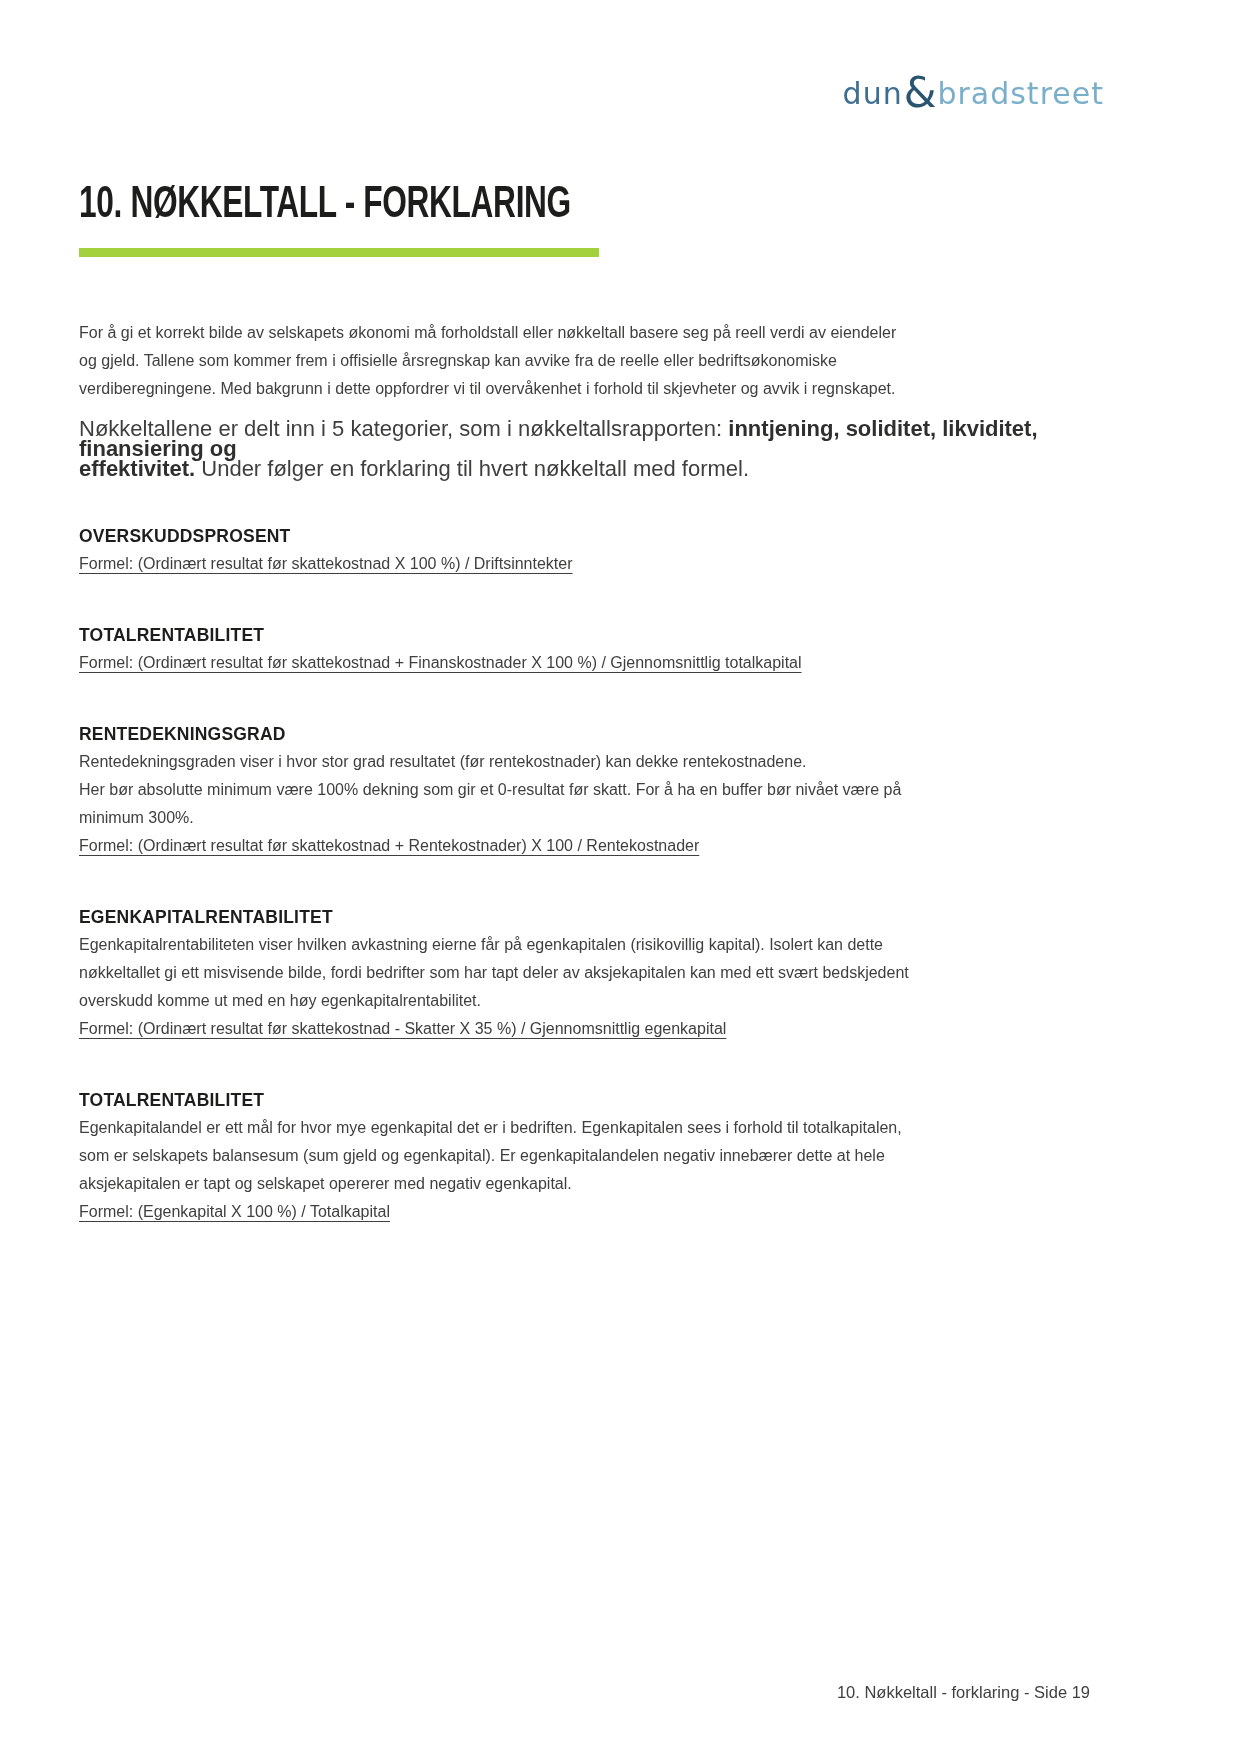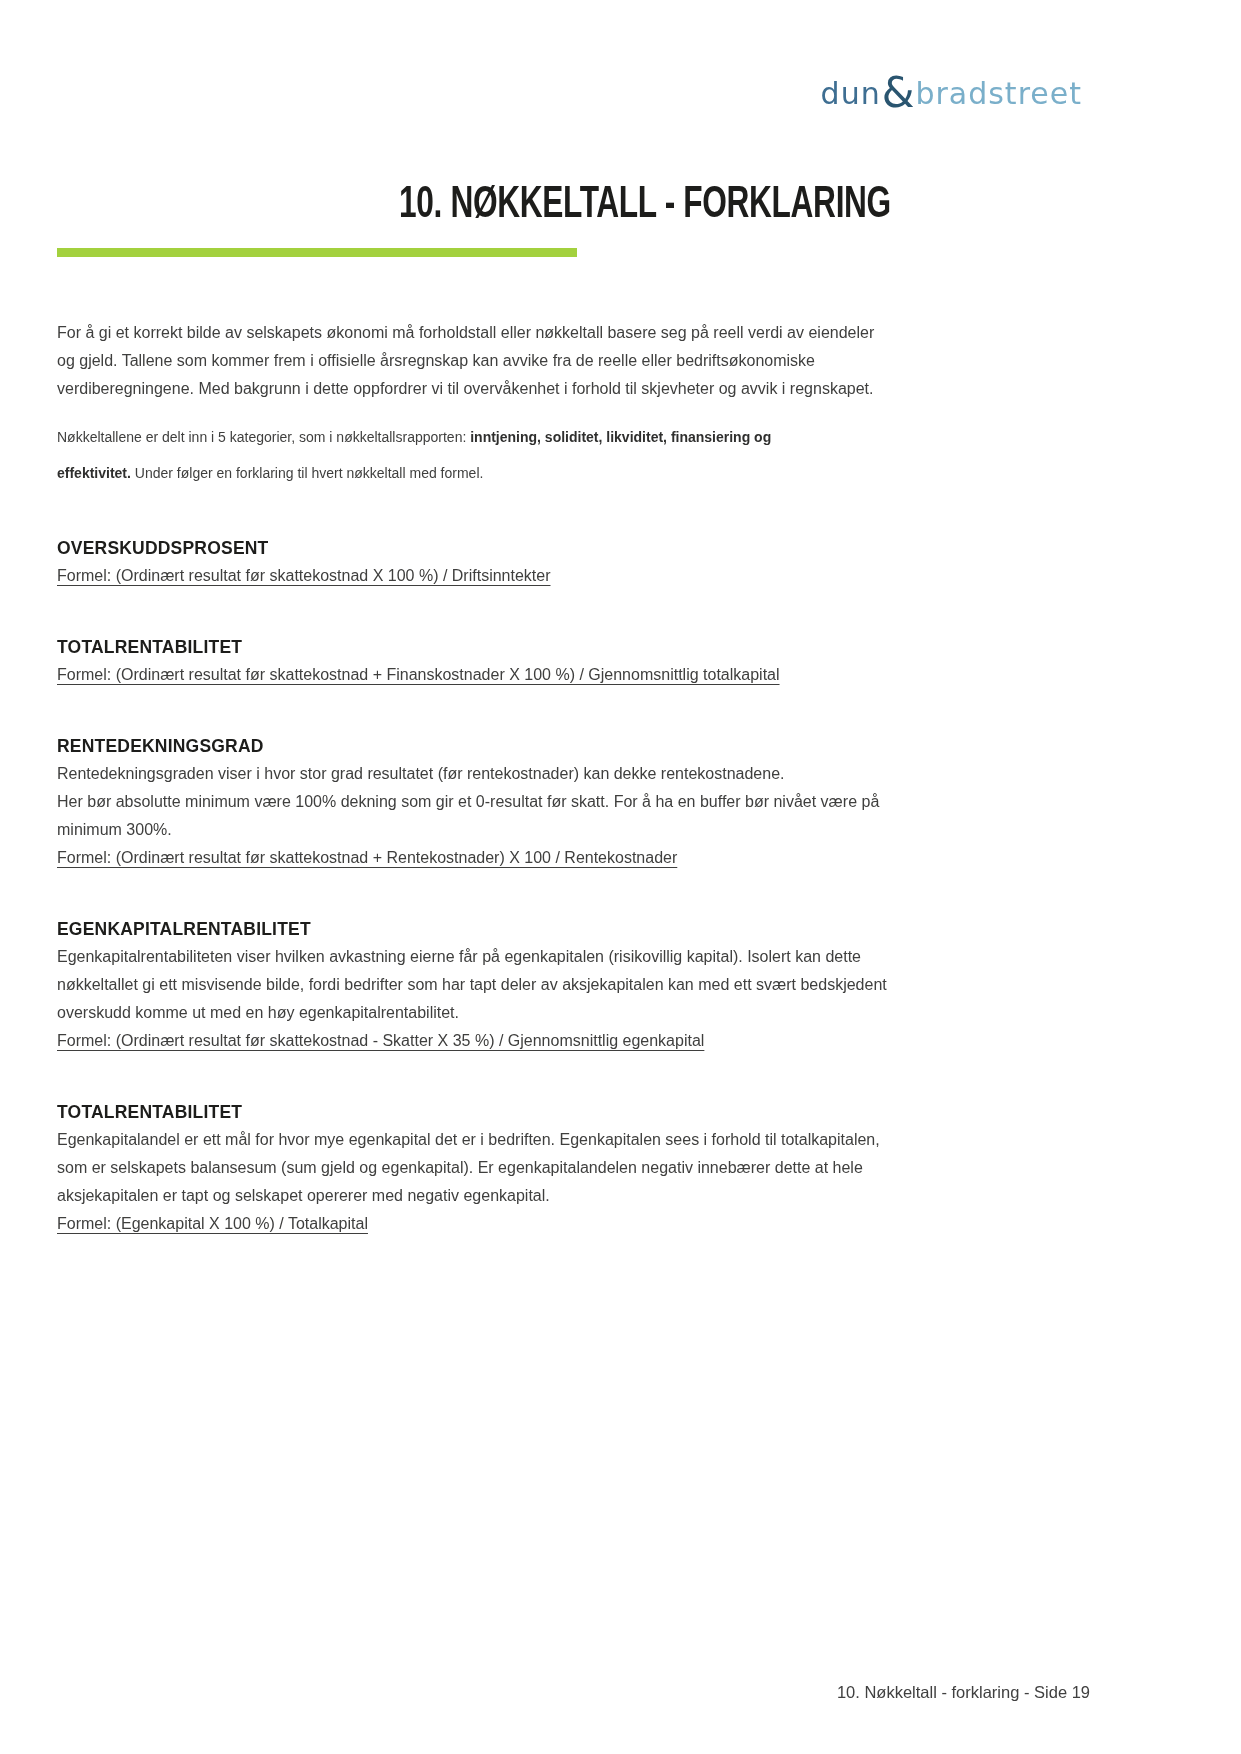--- a/index.html
+++ b/index.html
@@ -7,40 +7,39 @@
     position:relative;
     width:1241px;height:1754px;
     margin:0 auto;
     background:#ffffff;
     font-family:"Liberation Sans", sans-serif;
     color:#3f3f3e;
     overflow:hidden;
   }
   .content{
     position:absolute;
-    left:57px;top:0;
+    left:79px;top:0;
     width:1025px;
   }
   
   .logo{
     margin-top:70px;
     text-align:right;
     font-family:"DejaVu Sans", sans-serif;
     white-space:nowrap;
     line-height:40px;
     user-select:none;
   }
   .logo .dun{font-size:30px;letter-spacing:1px;}
   .logo .amp{font-size:42px;font-weight:400;position:relative;top:3px;margin:0 1px;}
   .logo .bradstreet{font-size:30px;letter-spacing:1px;}
   
   .title{
     margin-top:58px;
     height:50px;
-    text-align:right;
   }
   .title span{
     display:inline-block;
     font-size:44px;
     font-weight:bold;
     letter-spacing:-0.5px;
     color:#1d1d1b;
     transform:scaleX(0.72);
     transform-origin:0 50%;
     white-space:nowrap;
@@ -52,22 +51,22 @@
   }
   
   .intro-1{
     margin-top:62px;
     font-size:16px;
     line-height:28px;
     white-space:pre-line;
   }
   .intro-2{
     margin-top:0;
-    font-size:14px;
-    line-height:36px;
+    font-size:22px;
+    line-height:20px;
     white-space:pre-line;
   }
   .intro-2 b{color:#2f2f2e;}
   
   .section{margin-top:47px;}
   .section h3{
     margin:0 0 3px 0;
     font-size:17.5px;
     font-weight:bold;
     letter-spacing:0.2px;

